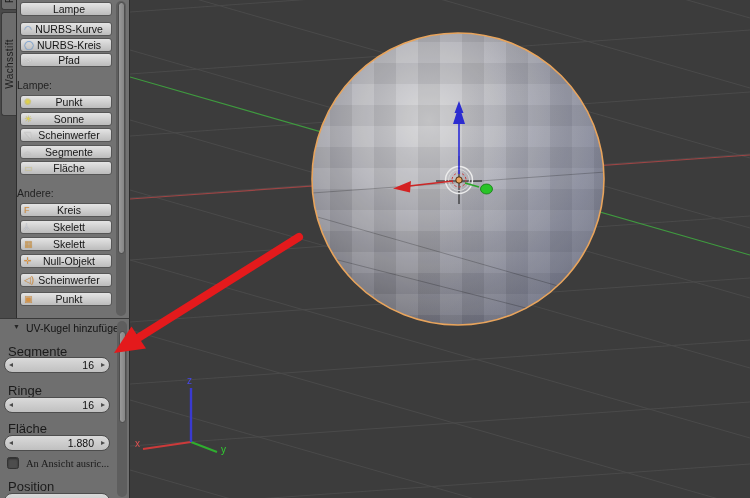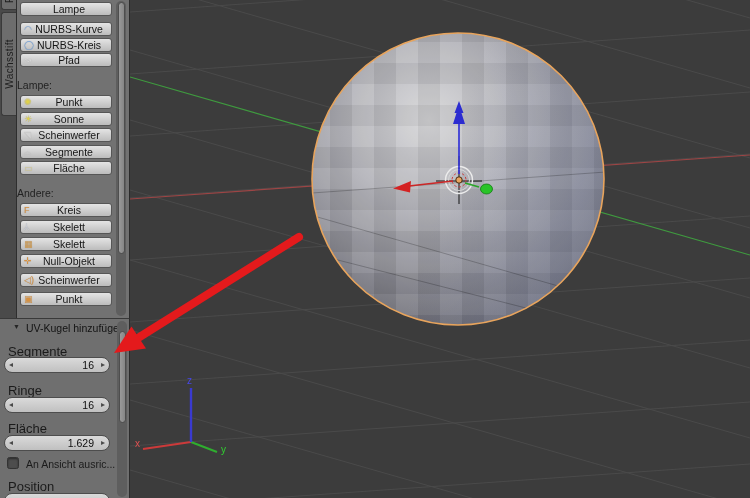--- a/index.html
+++ b/index.html
@@ -73,21 +73,21 @@
   }
   .num-arrow { position:absolute; top:1px; font-size:8px; color:#4a4a4a; line-height:12px; cursor:pointer; }
   .num-arrow.left { left:4px; }
   .num-arrow.right { right:4px; }
   .num-value { position:absolute; right:15px; top:1px; font-size:10.5px; color:#0e0e0e; line-height:13px; }
   .checkbox {
     position:absolute; left:7px; width:12px; height:12px;
     background:#4d4d4d; border:1px solid #333333; border-radius:2.5px;
     box-shadow:inset 0 1px 2px rgba(0,0,0,0.45); box-sizing:border-box; cursor:pointer;
   }
-  .cb-label { position:absolute; left:26px; font-size:10.5px; color:#1b1b1b; white-space:nowrap; }
+  .cb-label { position:absolute; left:26px; font-size:10.5px; color:#1b1b1b; white-space:nowrap;font-family:Liberation Serif, serif; }
   
   .status-text {
     position:absolute; left:259px; top:471px; font-size:11.5px; color:#d8d8d8;
     z-index:3;
   }
   #overlay-svg { position:absolute; left:0; top:0; z-index:5; pointer-events:none; }
 </style>
 </head>
 <body>
 
@@ -188,21 +188,21 @@
     <div class="op-label" style="top:64px">Ringe</div>
     <div class="num-field" style="top:78px">
       <span class="num-arrow left">◂</span>
       <span class="num-value">16</span>
       <span class="num-arrow right">▸</span>
     </div>
 
     <div class="op-label" style="top:102px">Fläche</div>
     <div class="num-field" style="top:116px">
       <span class="num-arrow left">◂</span>
-      <span class="num-value">1.629</span>
+      <span class="num-value">1.880</span>
       <span class="num-arrow right">▸</span>
     </div>
 
     <div class="checkbox" style="top:138px"></div>
     <div class="cb-label" style="top:139px">An Ansicht ausric...</div>
 
     <div class="op-label" style="top:160px">Position</div>
     <div class="num-field" style="top:174px"></div>
 
     <div class="vscroll-track" style="left:117px; top:2px; height:176px;"></div>

